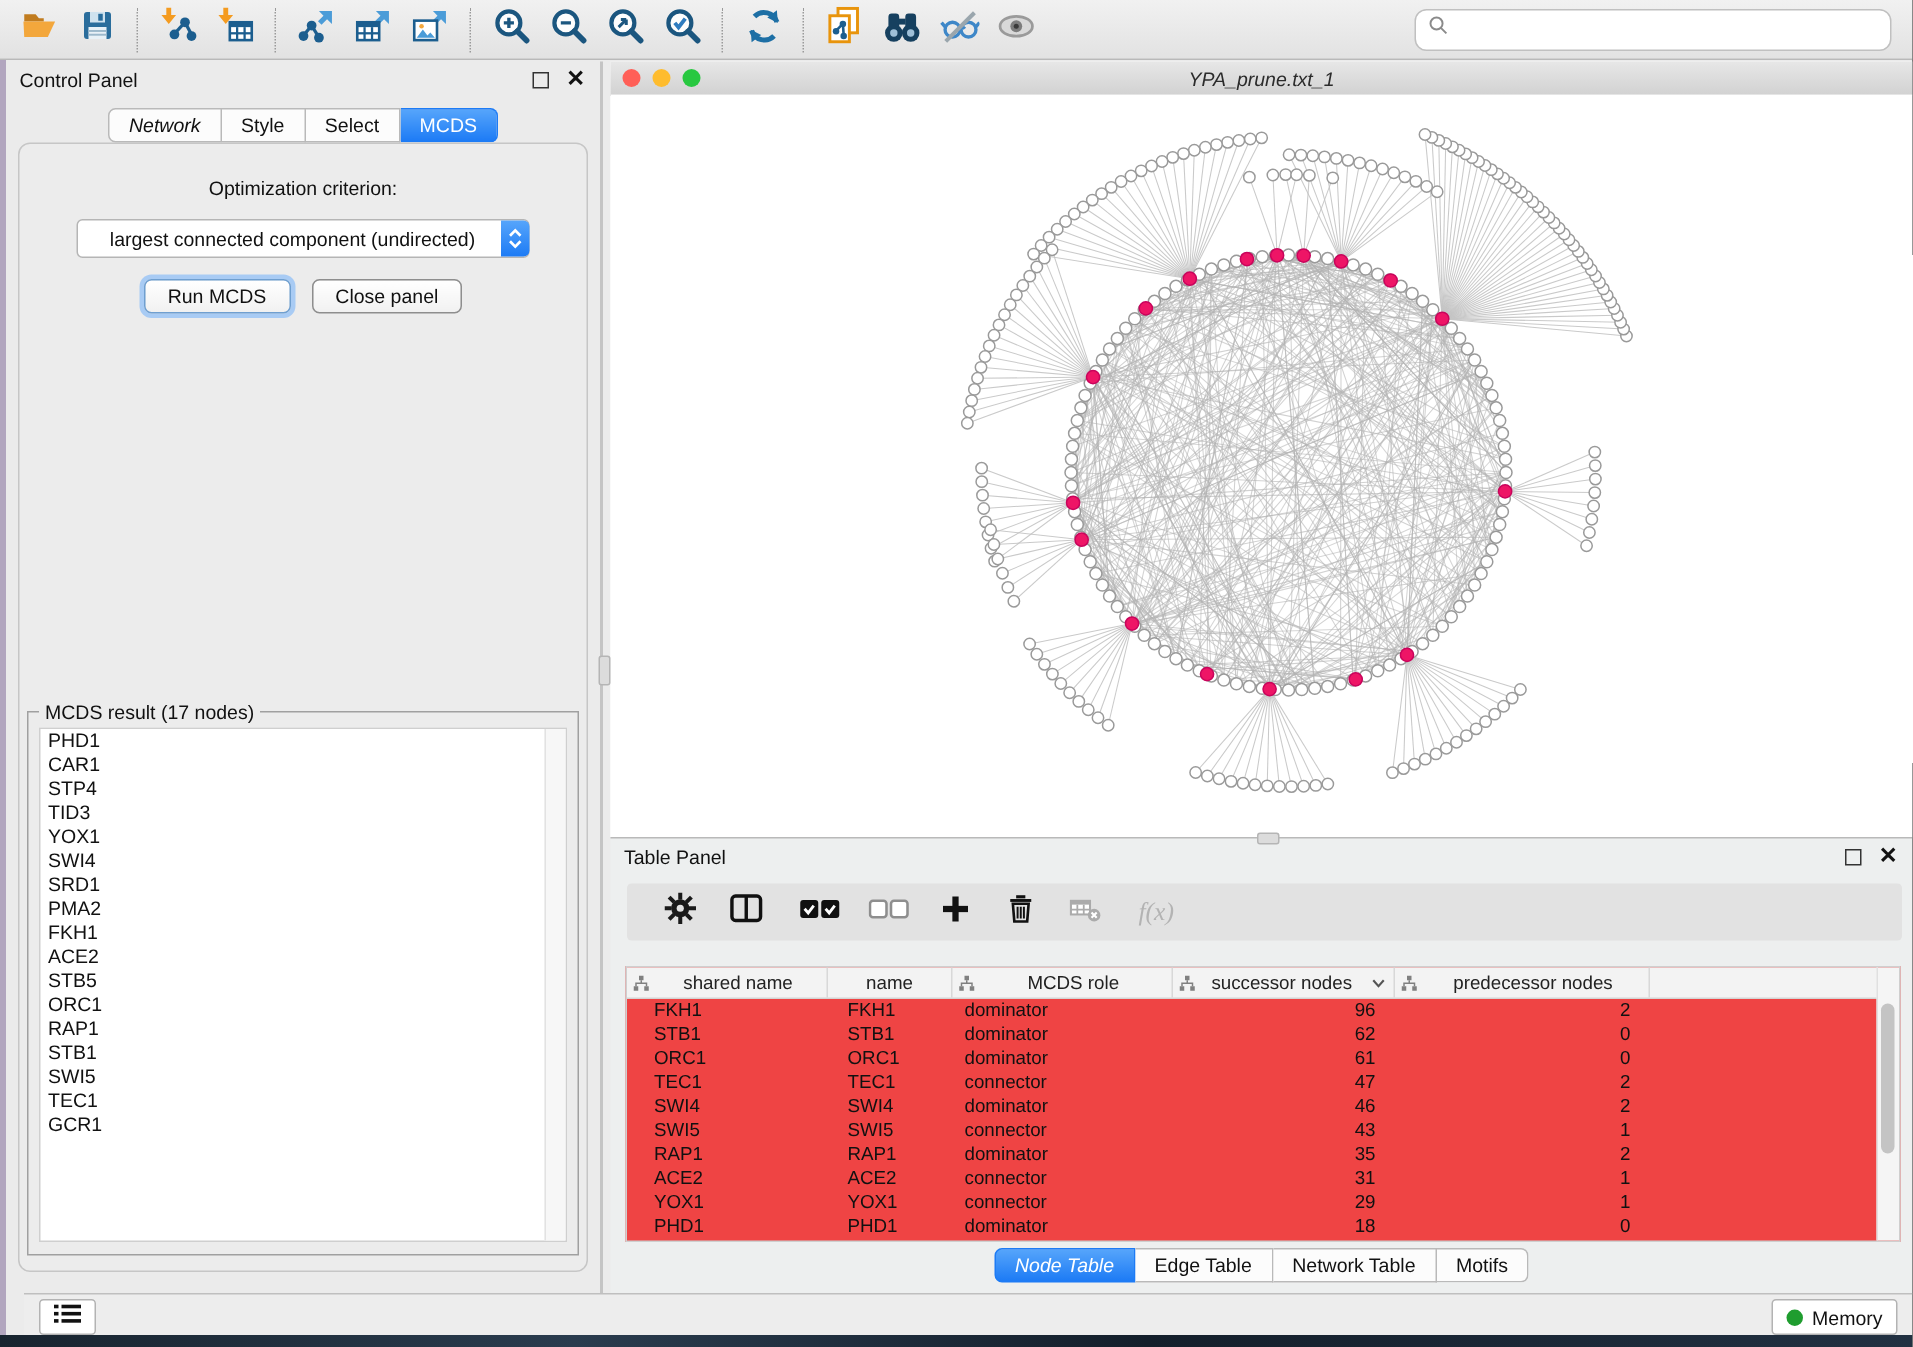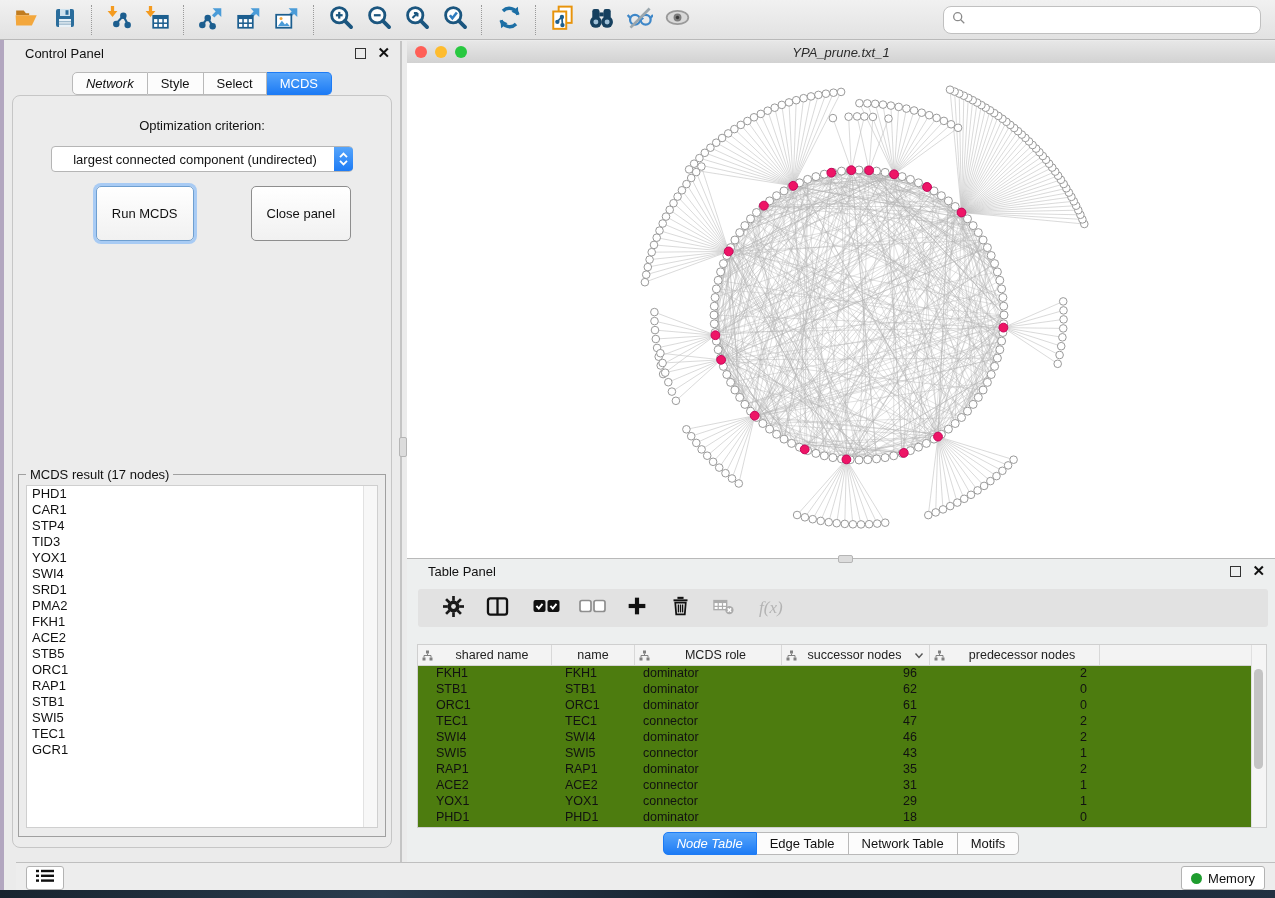--- a/index.html
+++ b/index.html
@@ -14,21 +14,21 @@
        background:linear-gradient(#f1f1f1,#e2e2e2);border-bottom:1px solid #b9b9b9;
        display:flex;align-items:center;padding-left:8px;box-sizing:border-box;}
   .tbtn{width:38px;height:32px;display:flex;align-items:center;justify-content:center;flex:0 0 auto;}
   .tsep{width:1px;height:30px;border-left:1px dotted #9a9a9a;margin:0 7px;flex:0 0 auto;}
   .search{margin-left:auto;margin-right:14px;width:300px;height:26px;background:#fff;
        border:1px solid #c0c0c0;border-radius:8px;display:flex;align-items:center;padding:0 8px;}
   .search input{border:none;outline:none;flex:1;font:13px "Liberation Sans",sans-serif;background:transparent;margin-left:6px;}
   
   .cpanel{position:absolute;left:4px;top:41px;width:398px;bottom:36px;background:#ebebeb;
        border-right:2px solid #c4c4c4;box-sizing:border-box;}
-  .phead{position:absolute;left:12px;top:0;right:0;height:24px;display:flex;align-items:center;}
+  .phead{position:absolute;left:0;top:0;right:0;height:24px;display:flex;align-items:center;}
   .phead .ptitle{margin-left:9px;font-size:13px;}
   .winbtns{margin-left:auto;margin-right:10px;display:flex;align-items:center;gap:11px;}
   .float-box{width:9px;height:9px;border:1.5px solid #333;display:inline-block;}
   .close-x{font-size:15px;font-weight:bold;line-height:10px;color:#111;}
   .close-x::before{content:"\2715";}
   .ctabs{position:absolute;top:31px;left:0;right:0;display:flex;justify-content:center;}
   .seg{font-size:13px;padding:3px 13px;background:#fcfcfc;border:1px solid #b9b9b9;border-left:none;
        color:#111;}
   .seg:first-child{border-left:1px solid #b9b9b9;border-radius:5px 0 0 5px;font-style:italic;}
   .seg:last-child{border-radius:0 5px 5px 0;}
@@ -37,22 +37,22 @@
   .tabcontent{position:absolute;left:8px;right:8px;top:54px;bottom:14px;background:#ececec;
        border:1px solid #c6c6c6;border-radius:8px;}
   .optlabel{margin-top:22px;text-align:center;font-size:13px;}
   .selectbox{margin:13px 38px 0;height:24px;background:#fff;border:1px solid #b5b5b5;border-radius:4px;
        display:flex;align-items:center;font-size:13px;position:relative;}
   .selectbox .selval{flex:1;text-align:center;padding-left:4px;white-space:nowrap;overflow:hidden;}
   .stepper{width:19px;height:24px;margin:-1px -1px -1px 0;border-radius:0 4px 4px 0;
        background:linear-gradient(var(--accent-hi,#55a4fb),var(--accent,#1d7bf5));
        display:flex;align-items:center;justify-content:center;}
   .btnrow{margin-top:14px;display:flex;justify-content:center;gap:14px;}
-  .btn{font:13px "Liberation Sans",sans-serif;padding:19px 15px;background:linear-gradient(#ffffff,#f1f1f1);
-       border:1px solid #8e8e8e;border-radius:5px;color:#111;margin-left:43px;}
+  .btn{font:13px "Liberation Sans",sans-serif;padding:3px 15px;background:linear-gradient(#ffffff,#f1f1f1);
+       border:1px solid #8e8e8e;border-radius:5px;color:#111;}
   .btn.focused{box-shadow:0 0 0 3px #a8cbf4;border-color:#6f9fd0;}
   .resultgroup{position:absolute;left:5px;right:5px;top:371px;bottom:10px;margin:0;
        border:1px solid #a0a0a0;padding:0;}
   .resultgroup legend{font-size:13px;margin-left:7px;padding:0 4px;}
   .resultlist{position:absolute;left:7px;right:7px;top:3px;bottom:8px;background:#fff;
        border:1px solid #cfcfcf;overflow:hidden;}
   .mrow{font-size:13px;line-height:16px;padding-left:5px;}
   .rscroll{position:absolute;right:0;top:0;bottom:0;width:13px;background:#f7f7f7;border-left:1px solid #e2e2e2;}
   
   .netwin{position:absolute;left:407px;top:41px;right:0;height:517px;background:#fff;}
@@ -67,21 +67,21 @@
        border:1px solid #b5b5b5;border-radius:2px;z-index:5;}
   .hhandle{position:absolute;left:838px;top:555px;width:13px;height:6px;background:#dcdcdc;
        border:1px solid #b5b5b5;border-radius:2px;z-index:5;}
   
   .tpanel{position:absolute;left:407px;top:558px;right:0;bottom:36px;background:#edefef;
        border-top:1px solid #b9b9b9;box-sizing:border-box;}
   .ttoolbar{position:absolute;left:11px;right:7px;top:30px;height:38px;background:#e2e2e2;
        border-radius:3px;display:flex;align-items:center;padding-left:17px;gap:0;text-align:center;}
   .tico{display:flex;align-items:center;justify-content:center;height:30px;}
   .fx{font:italic 17px "Liberation Serif",serif;color:#b3b3b3;padding-left:14px;}
-  .tablewrap{position:absolute;left:10px;right:8px;top:85px;height:184px;background:#4d7c0f;
+  .tablewrap{position:absolute;left:10px;right:8px;top:85px;height:184px;background:#ef4444;
        border:1px solid #cfcfcf;box-sizing:border-box;}
   .thead{position:absolute;left:0;top:0;right:14px;height:20px;background:#f3f3f3;
        border-bottom:1px solid #d4d4d4;display:flex;}
   .th{display:flex;align-items:center;border-right:1px solid #d8d8d8;box-sizing:border-box;
       font-size:12.5px;color:#222;}
   .th .tlabel{flex:1;text-align:center;padding:0 2px;}
   .tbody{position:absolute;left:0;top:20px;right:14px;bottom:0;overflow:hidden;}
   .tr{display:flex;height:16px;align-items:center;}
   .td{font-size:12.5px;box-sizing:border-box;white-space:nowrap;overflow:hidden;}
   .c0{width:134px;} .c1{width:83px;} .c2{width:147px;} .c3{width:148px;} .c4{width:170px;}

